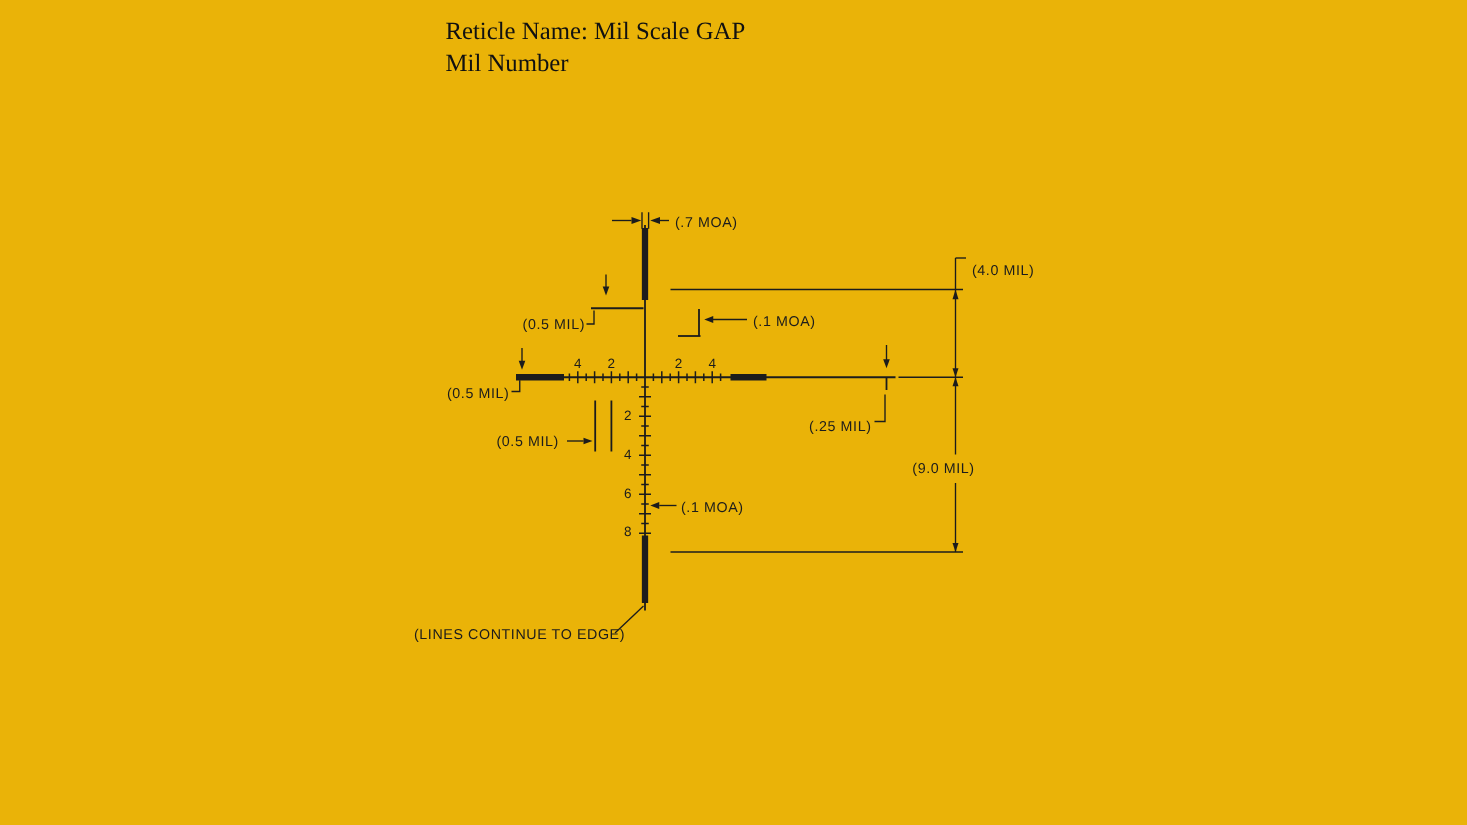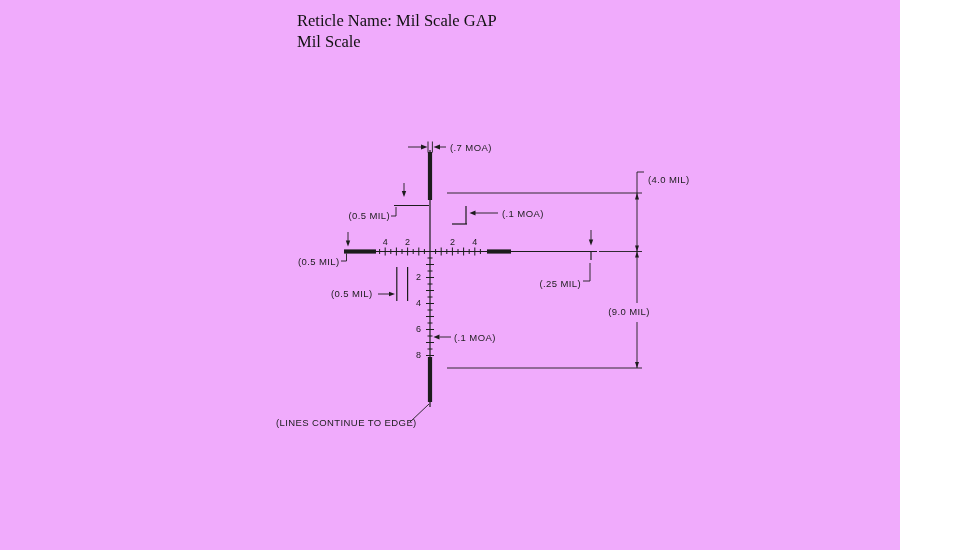--- a/index.html
+++ b/index.html
@@ -1,36 +1,36 @@
 <!DOCTYPE html>
 <html><head>
 <meta charset="utf-8">
 <style>
   html,body{margin:0;padding:0;background:#ffffff;}
-  #page{position:relative;width:900px;height:550px;background:#f0abfc;overflow:hidden;
+  #page{position:relative;width:978px;height:550px;background:#eab308;overflow:hidden;
         font-family:"Liberation Sans",sans-serif;color:#1c1c1c;}
   #header{position:absolute;left:297px;top:10px;
           font-family:"Liberation Serif",serif;font-size:16.5px;line-height:21px;color:#111;}
   svg{position:absolute;left:0;top:0;}
   svg line, svg path, svg polyline{stroke:#1c1c1c;fill:none;}
   .thin{stroke-width:1.2px;}
   .xthin{stroke-width:0.9px;}
   .thick{stroke-width:4.2px;}
   .arrowhead{fill:#1c1c1c;stroke:none;}
   .ann{font-family:"Liberation Sans",sans-serif;font-size:9.5px;letter-spacing:0.4px;fill:#1c1c1c;}
   .num{font-family:"Liberation Sans",sans-serif;font-size:9px;fill:#1c1c1c;}
 </style>
 </head>
 <body>
 
 <div id="page">
 
   <div id="header">
     <div>Reticle Name: Mil Scale GAP</div>
-    <div>Mil Scale</div>
+    <div>Mil Number</div>
   </div>
 
   <svg id="reticle-svg" width="978" height="550" viewBox="0 0 978 550">
 
     <g>
 
       <line class="thin" x1="430" y1="150" x2="430" y2="407"></line>
 
       <line class="thick" x1="430" y1="152" x2="430" y2="200"></line>
 

